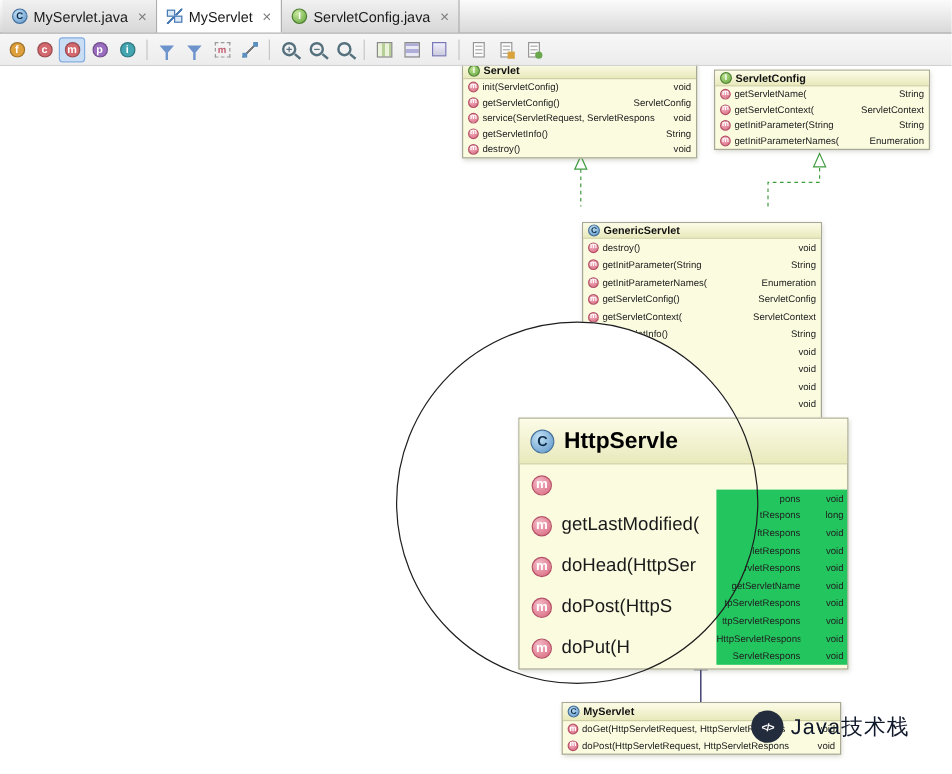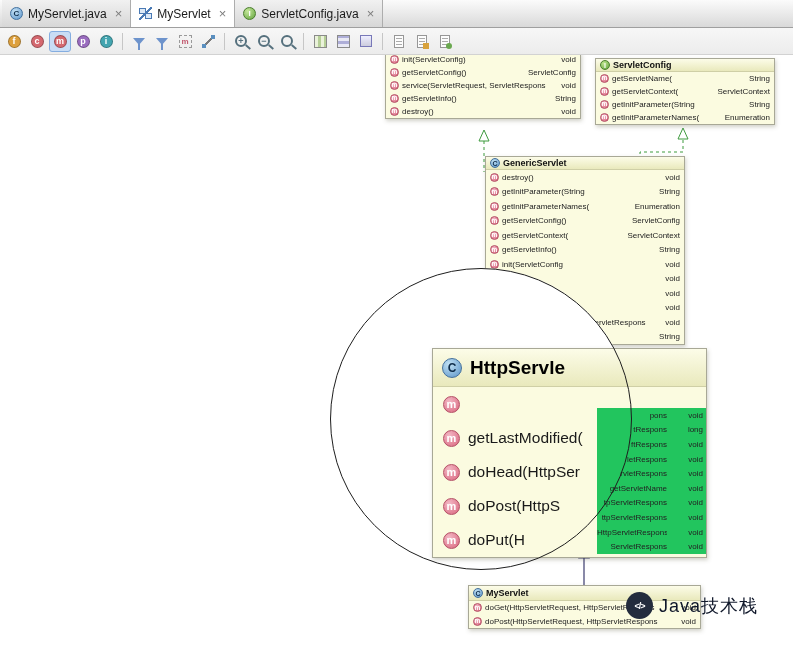--- a/index.html
+++ b/index.html
@@ -71,21 +71,21 @@
   .micon{width:9px;height:9px;border-radius:50%;flex:none;line-height:1;
          background:radial-gradient(circle at 35% 30%,#f3b8c5,#d9667e);border:1px solid #b44f66;
          color:#fff;font-size:6.5px;font-weight:700;display:flex;align-items:center;justify-content:center;box-sizing:border-box}
   .mname{flex:1 1 auto;overflow:hidden;white-space:nowrap}
   .mtype{flex:none;margin-left:4px;white-space:nowrap}
 
   #box-servlet{left:385px;top:52px;width:196px}
   #box-servlet .uml-h{height:13px}
   #box-config{left:595px;top:58px;width:180px}
   #box-config .uml-h{height:13px}
-  #box-generic{left:485px;top:156px;width:200px}
+  #box-generic{left:485px;top:185px;width:200px}
   #box-generic .uml-h{height:13px}
   #box-generic .mrow{height:14.5px}
   #box-my{left:468px;top:585px;width:233px}
   #box-my .uml-h{height:15px;font-size:9px}
   #box-my .mrow{height:13.5px}
 
   .lens-fill{position:absolute;left:330px;top:268px;width:302px;height:302px;border-radius:50%;background:#fff;z-index:3}
   .lens-ring{position:absolute;left:330px;top:268px;width:302px;height:302px;border-radius:50%;
              border:1.6px solid #1e1e1e;z-index:6;pointer-events:none;box-sizing:border-box}
 
@@ -117,20 +117,24 @@
     <polygon points="484,130 479,141 489,141" fill="#ffffff" stroke="#3f9b3f" stroke-width="1"></polygon>
 
     <path d="M640,172 L640,152 L683,152 L683,139" fill="none" stroke="#3f9b3f" stroke-width="1" stroke-dasharray="3,3"></path>
     <polygon points="683,128 678,139 688,139" fill="#ffffff" stroke="#3f9b3f" stroke-width="1"></polygon>
 
     <line x1="584" y1="558" x2="584" y2="585" stroke="#3b3b6e" stroke-width="1.2"></line>
     <polygon points="584,547 579,558 589,558" fill="#ffffff" stroke="#3b3b6e" stroke-width="1.2"></polygon>
   </svg>
 
   <div class="uml" id="box-servlet">
+    <div class="uml-h">
+      <span class="hic I">I</span>
+      <span>Servlet</span>
+    </div>
     <div>
         <div class="mrow">
           <span class="micon">m</span>
           <span class="mname">init(ServletConfig)</span>
           <span class="mtype">void</span>
         </div>
         <div class="mrow">
           <span class="micon">m</span>
           <span class="mname">getServletConfig()</span>
           <span class="mtype">ServletConfig</span>

